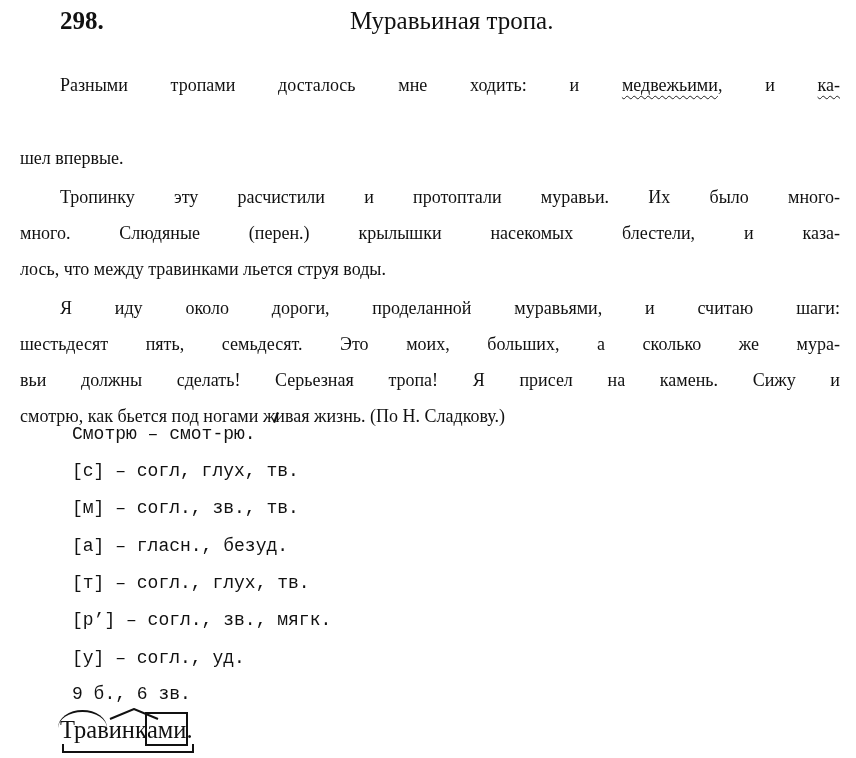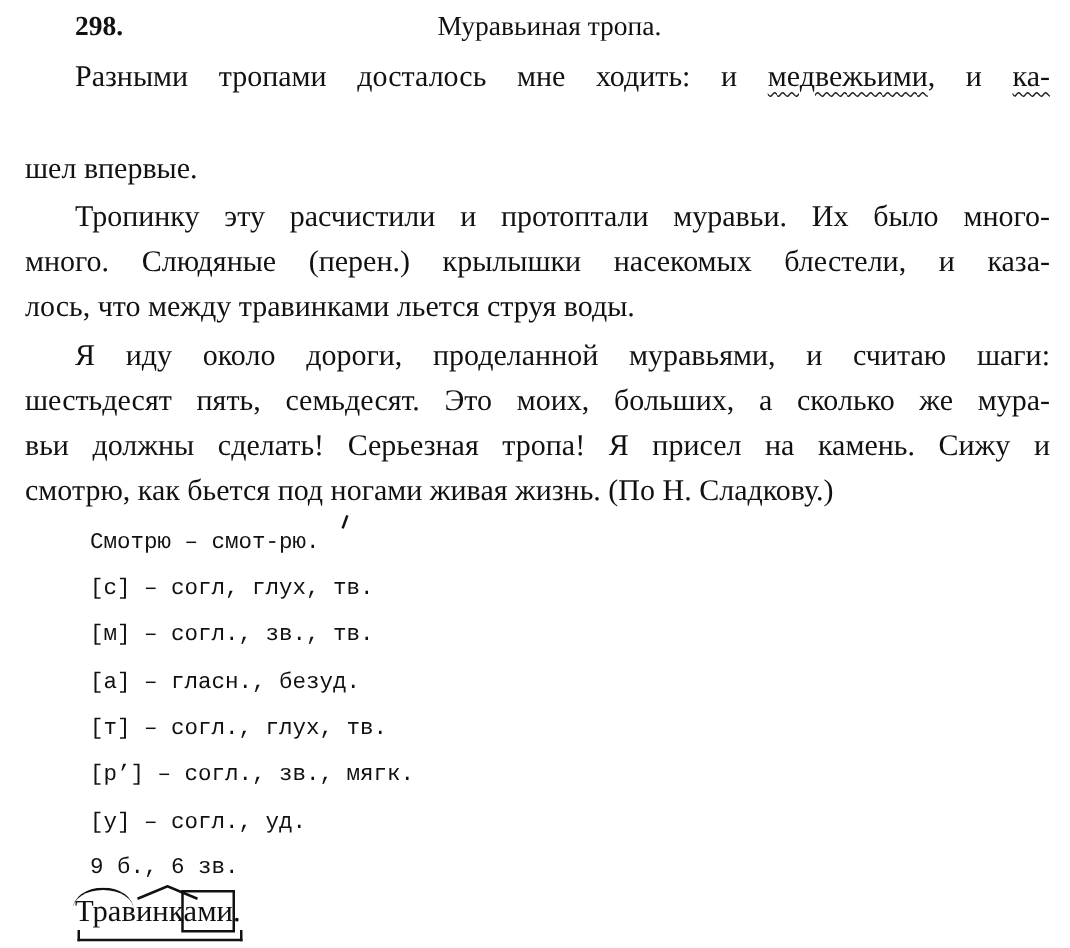--- a/index.html
+++ b/index.html
@@ -19,42 +19,43 @@
       position: absolute;
       left: 0; top: 0;
       width: 856px; height: 758px;
     }
     .header {
       position: absolute;
       top: 4px;
       left: 0;
       width: 700px;
       height: 34px;
-      font-size: 22px;
+      font-size: 25px;
       line-height: 34px;
     }
     .ex-number {
       position: absolute;
       left: 60px;
       font-weight: bold;
     }
     .ex-title {
       position: absolute;
       left: 320px;
       margin-left: 30px;
     }
     .line {
       position: absolute;
       left: 20px;
       width: 820px;
-      font-size: 24px;
+      font-size: 18px;
       line-height: 36px;
       white-space: nowrap;
       text-align: justify;
       text-align-last: justify;
+      margin-top: 23px;
     }
     .line.last {
       text-align-last: left;
     }
     .line.indent {
       left: 60px;
       width: 780px;
     }
     .wavy {
       text-decoration: underline wavy #222;

